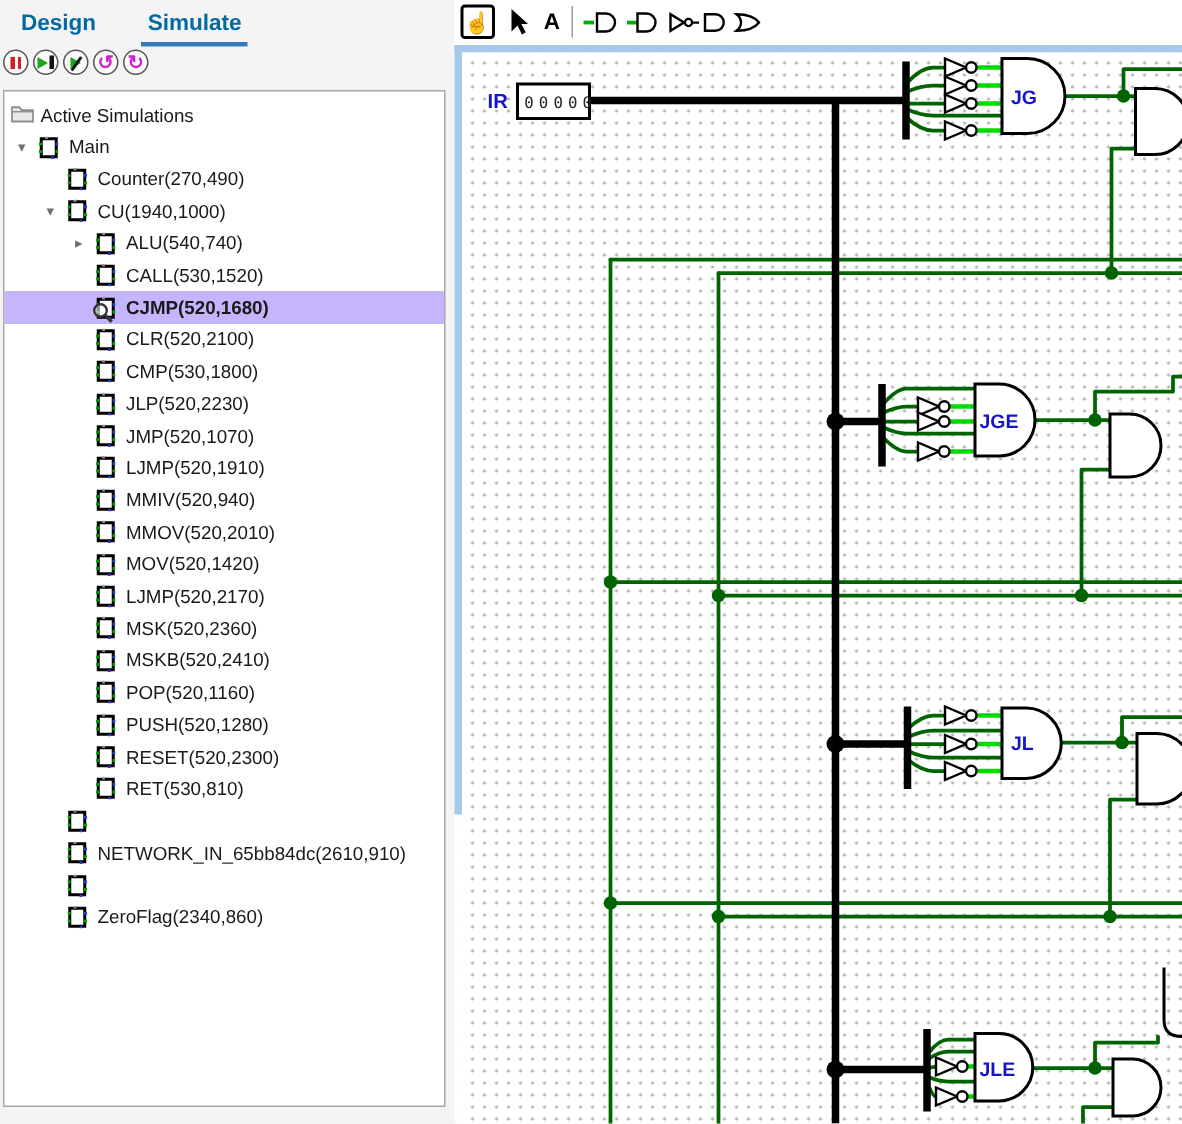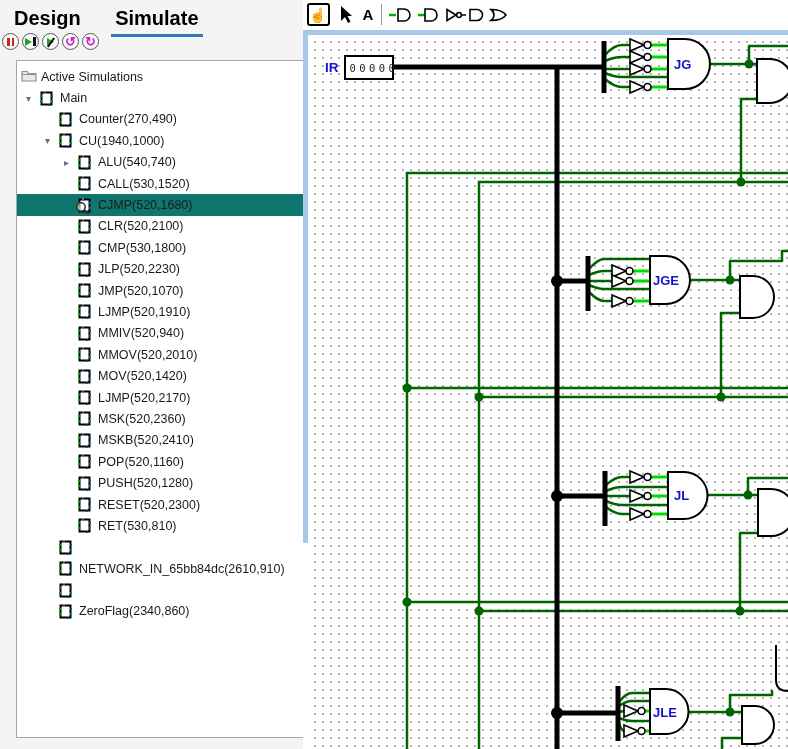--- a/index.html
+++ b/index.html
@@ -2,39 +2,39 @@
 <html><head>
 <meta charset="utf-8">
 <style>
   * { margin:0; padding:0; box-sizing:border-box; }
   html,body { width:788px; height:749px; overflow:hidden;
     font-family:"Liberation Sans", sans-serif; background:#F0F0F0; }
 
   
   .left-panel { position:absolute; left:0; top:0; width:303px; height:749px; background:#F4F4F4; }
   .tab-bar { position:absolute; left:0; top:0; width:100%; height:28px; background:#F4F4F4; }
-  .tab { display:inline-block; font-weight:bold; font-size:20px; color:#000000;
+  .tab { display:inline-block; font-weight:bold; font-size:15px; color:#0369a1;
          padding:5px 4px 4px; margin-top:2px; cursor:default; }
   .tab.t0 { margin-left:10px; }
   .tab.t1 { margin-left:22px; }
   .tab.active { border-bottom:3px solid #3579BD; }
 
   .sim-toolbar { position:absolute; left:2px; top:33px; height:24px; display:flex; gap:3px; }
   .sim-btn { width:17px; height:17px; border:1.6px solid #555; border-radius:50%;
              background:#FBFBFB; position:relative; display:flex; align-items:center; justify-content:center; }
   .sim-btn .pb { display:inline-block; width:2.5px; height:8px; background:#CC2222; margin:0 1px; }
   .sim-btn .tri { width:0; height:0; border-left:7px solid #1FA41F; border-top:4.5px solid transparent; border-bottom:4.5px solid transparent; }
   .sim-btn .bar { width:2.5px; height:9px; background:#111; margin-left:1px; }
   .sim-btn .slash { position:absolute; left:7px; top:3px; width:2px; height:11px; background:#111; transform:rotate(35deg); }
   .sim-btn .swirl { font-size:13px; font-weight:bold; color:#D020D0; line-height:13px; }
 
   .tree-panel { position:absolute; left:2px; top:60px; width:295px; height:678px;
-                background:#FFF; border:1px solid #A6A6A6; overflow:hidden; padding-top:5px;margin-left:14px; }
+                background:#FFF; border:1px solid #A6A6A6; overflow:hidden; padding-top:5px; }
   .tree-row { height:21.4px; display:flex; align-items:center; font-size:12.5px; color:#1A1A1A; white-space:nowrap; }
-  .tree-row.selected { background:#0f766e; }
+  .tree-row.selected { background:#c4b5fd;font-weight:bold; }
   .tree-row .spacer { display:inline-block; height:1px; }
   .tree-row .arrow { display:inline-block; width:14px; font-size:10px; color:#707070; text-align:left; }
   .tree-row .ticon { display:inline-block; width:15px; height:15px; margin-right:5px; position:relative; flex:none; }
   .tree-row .ticon svg.mag { position:absolute; left:-3px; top:3px; }
   .tree-row .lbl { padding-right:6px; }
 
   
   .canvas-area { position:absolute; left:303px; top:0; width:485px; height:749px; background:#FFF; }
   .canvas-toolbar { position:absolute; left:0; top:0; width:100%; height:30px; background:#FFF; }
   .ctool { position:absolute; top:3px; height:23px; display:flex; align-items:center; justify-content:center; }

